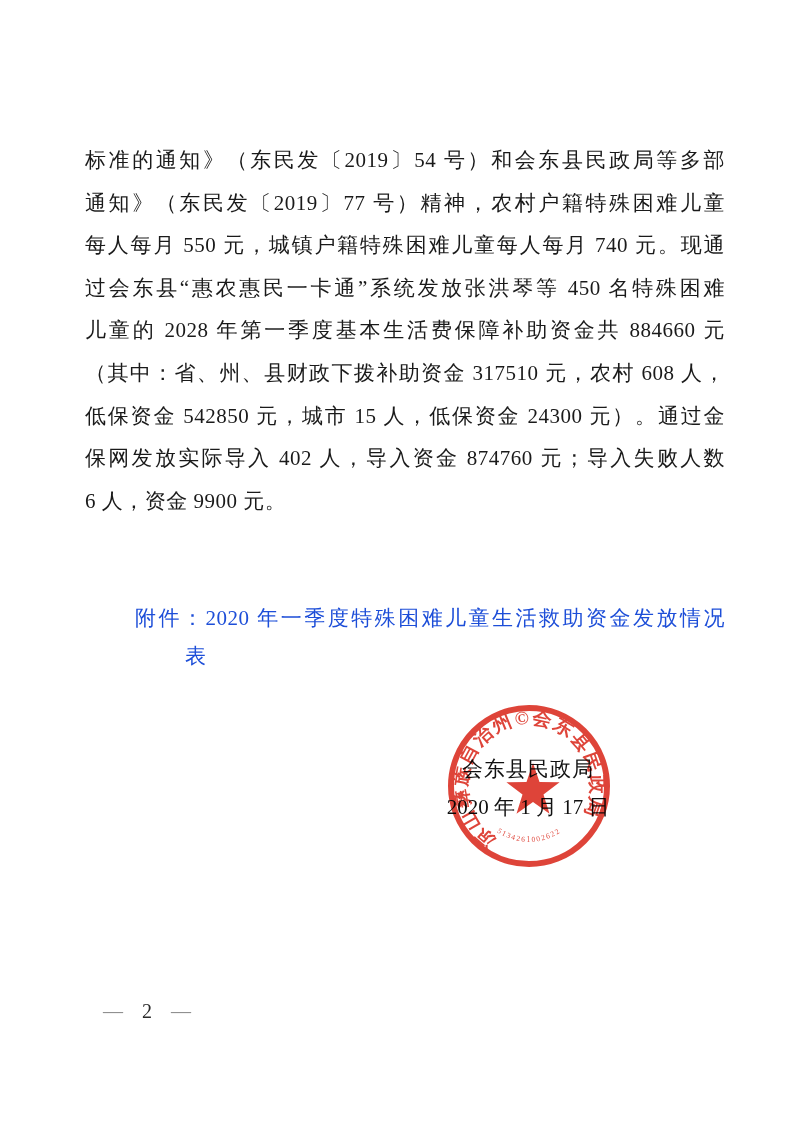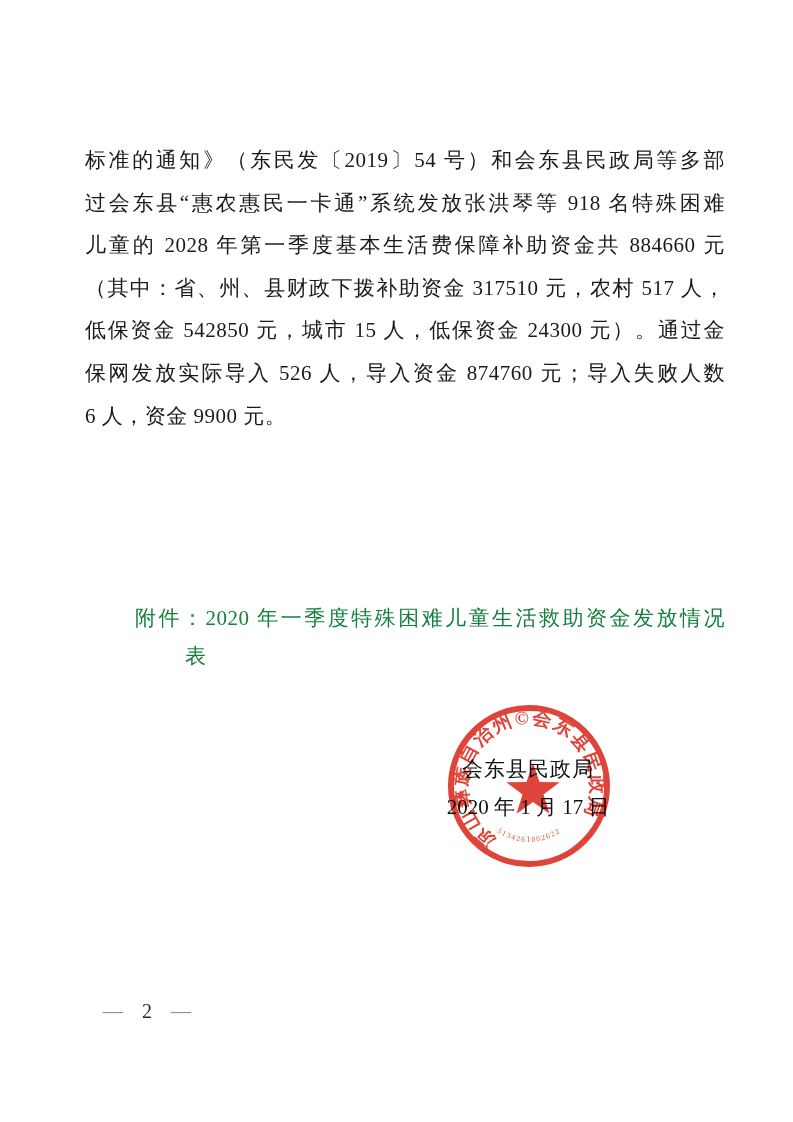--- a/index.html
+++ b/index.html
@@ -34,21 +34,21 @@
     text-align-last: left;
   }
   
   .attachment {
     position: absolute;
     left: 85px; top: 599px;
     width: 640px;
     font-size: 21px;
     line-height: 38px;
     letter-spacing: 0.5px;
-    color: #15803d;
+    color: #1d4ed8;
   }
   .attachment .att1 {
     padding-left: 50px;
     text-align: justify;
     text-align-last: justify;
   }
   .attachment .att2 {
     padding-left: 100px;
   }
   
@@ -88,25 +88,27 @@
   .footer .dash { color: #8a8a8a; }
   .footer .num  { margin: 0 14px; color: #2a2a2a; }
 </style>
 </head>
 <body>
 
 <div id="page">
 
   <div class="body-text">
     <div class="jline">标准的通知》（东民发〔2019〕54 号）和会东县民政局等多部</div>
-    <div class="jline">过会东县“惠农惠民一卡通”系统发放张洪琴等 918 名特殊困难</div>
+    <div class="jline">通知》（东民发〔2019〕77 号）精神，农村户籍特殊困难儿童</div>
+    <div class="jline">每人每月 550 元，城镇户籍特殊困难儿童每人每月 740 元。现通</div>
+    <div class="jline">过会东县“惠农惠民一卡通”系统发放张洪琴等 450 名特殊困难</div>
     <div class="jline">儿童的 2028 年第一季度基本生活费保障补助资金共 884660 元</div>
-    <div class="jline">（其中：省、州、县财政下拨补助资金 317510 元，农村 517 人，</div>
+    <div class="jline">（其中：省、州、县财政下拨补助资金 317510 元，农村 608 人，</div>
     <div class="jline">低保资金 542850 元，城市 15 人，低保资金 24300 元）。通过金</div>
-    <div class="jline">保网发放实际导入 526 人，导入资金 874760 元；导入失败人数</div>
+    <div class="jline">保网发放实际导入 402 人，导入资金 874760 元；导入失败人数</div>
     <div class="lastline">6 人，资金 9900 元。</div>
   </div>
 
   <div class="attachment">
     <div class="att1">附件：2020 年一季度特殊困难儿童生活救助资金发放情况</div>
     <div class="att2">表</div>
   </div>
 
   <div class="sig-org">会东县民政局</div>
   <div class="sig-date">2020 年 1 月 17 日</div>

